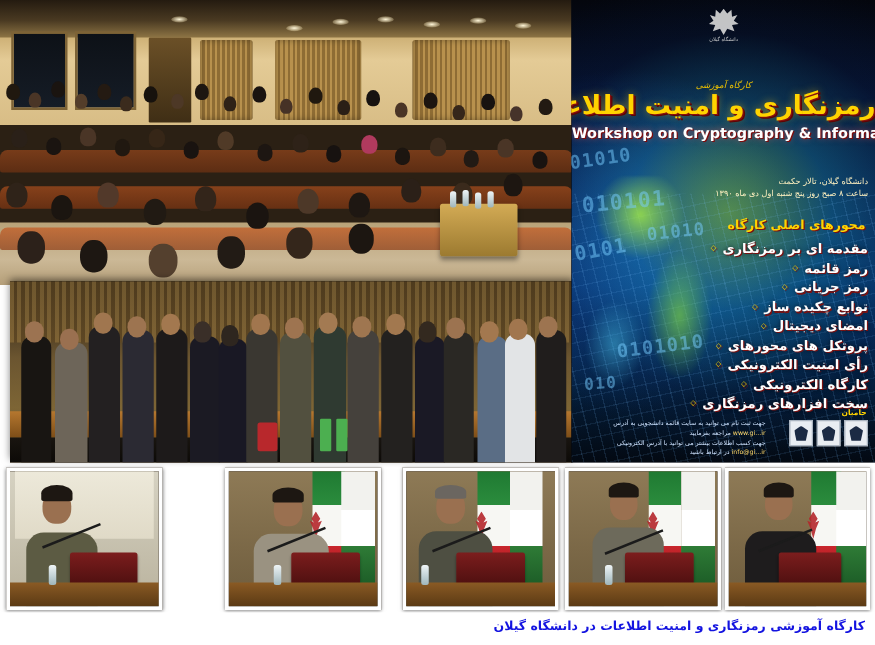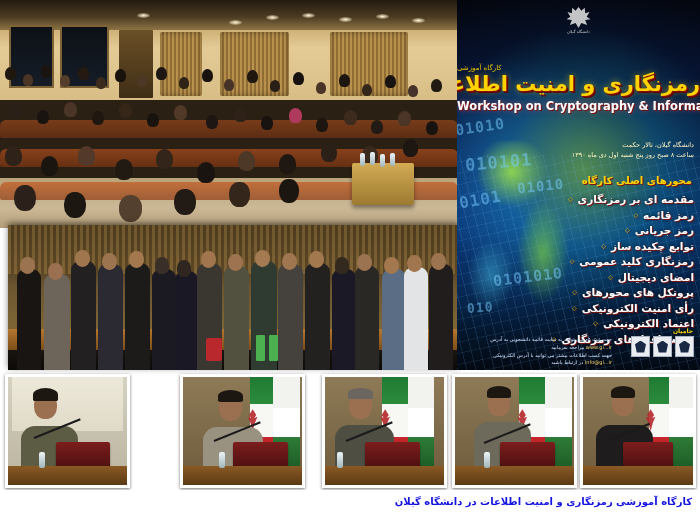--- a/index.html
+++ b/index.html
@@ -110,22 +110,22 @@
     filter:blur(1px);}
   .pst-logo{position:absolute;left:50%;top:7px;transform:translateX(-50%);
     width:30px;text-align:center;}
   .pst-logo .mark{width:24px;height:21px;margin:0 auto;
     background:#d8d8d8;
     clip-path:polygon(50% 0,62% 18%,76% 4%,78% 30%,96% 24%,84% 46%,100% 58%,78% 62%,86% 86%,62% 76%,50% 100%,38% 76%,14% 86%,22% 62%,0 58%,16% 46%,4% 24%,22% 30%,24% 4%,38% 18%);
     opacity:.9;}
   .pst-logo .cap{font-size:4px;color:#cfcfcf;margin-top:1px;}
   .pst-assoc{position:absolute;left:0;right:0;top:44px;text-align:center;
     color:#ececec;font-size:7.5px;letter-spacing:.2px;}
-  .pst-kargah{position:absolute;left:0;right:0;top:64px;text-align:left;
-    color:#f0c400;font-size:7px;}
+  .pst-kargah{position:absolute;left:0;right:0;top:64px;text-align:center;
+    color:#f0c400;font-size:7px;font-style:italic;}
   .pst-title{position:absolute;left:0;right:0;top:72px;text-align:center;
     font-size:21px;font-weight:bold;color:#ffd400;
     text-shadow:1px 1px 0 #8a1010,2px 2px 0 #5d0505,0 0 7px rgba(255,200,0,.55);
     white-space:nowrap;}
   .pst-subtitle{position:absolute;left:0;right:0;top:99px;text-align:center;
     direction:ltr;font-size:11.5px;font-weight:bold;color:#ffffff;
     text-shadow:1px 1px 0 #7e0d0d,0 0 6px rgba(255,90,90,.6);white-space:nowrap;}
   .pst-venue{position:absolute;right:6px;top:140px;text-align:right;
     color:#fff1c0;font-size:6.5px;line-height:1.6;}
   .pst-axes-head{position:absolute;right:8px;top:175px;
@@ -405,25 +405,24 @@
       <div>ساعت ۸ صبح روز پنج شنبه اول دی ماه ۱۳۹۰</div>
     </div>
 
     <div class="pst-axes-head">محورهای اصلی کارگاه</div>
 
     <ul class="pst-list">
       <li>مقدمه ای بر رمزنگاری</li>
       <li>رمز قائمه</li>
       <li>رمز جریانی</li>
       <li>توابع چکیده ساز</li>
-      <li>رمزنگاری کلید عمومی</li>
       <li>امضای دیجیتال</li>
       <li>پروتکل های محورهای</li>
       <li>رأی امنیت الکترونیکی</li>
-      <li>اعتماد الکترونیکی</li>
+      <li>کارگاه الکترونیکی</li>
       <li>سخت افزارهای رمزنگاری</li>
     </ul>
 
     <div class="pst-sponsors-label">حامیان</div>
     <div class="pst-sponsors">
       <div class="slogo">
           <i></i>
         </div>
       <div class="slogo">
           <i></i>

